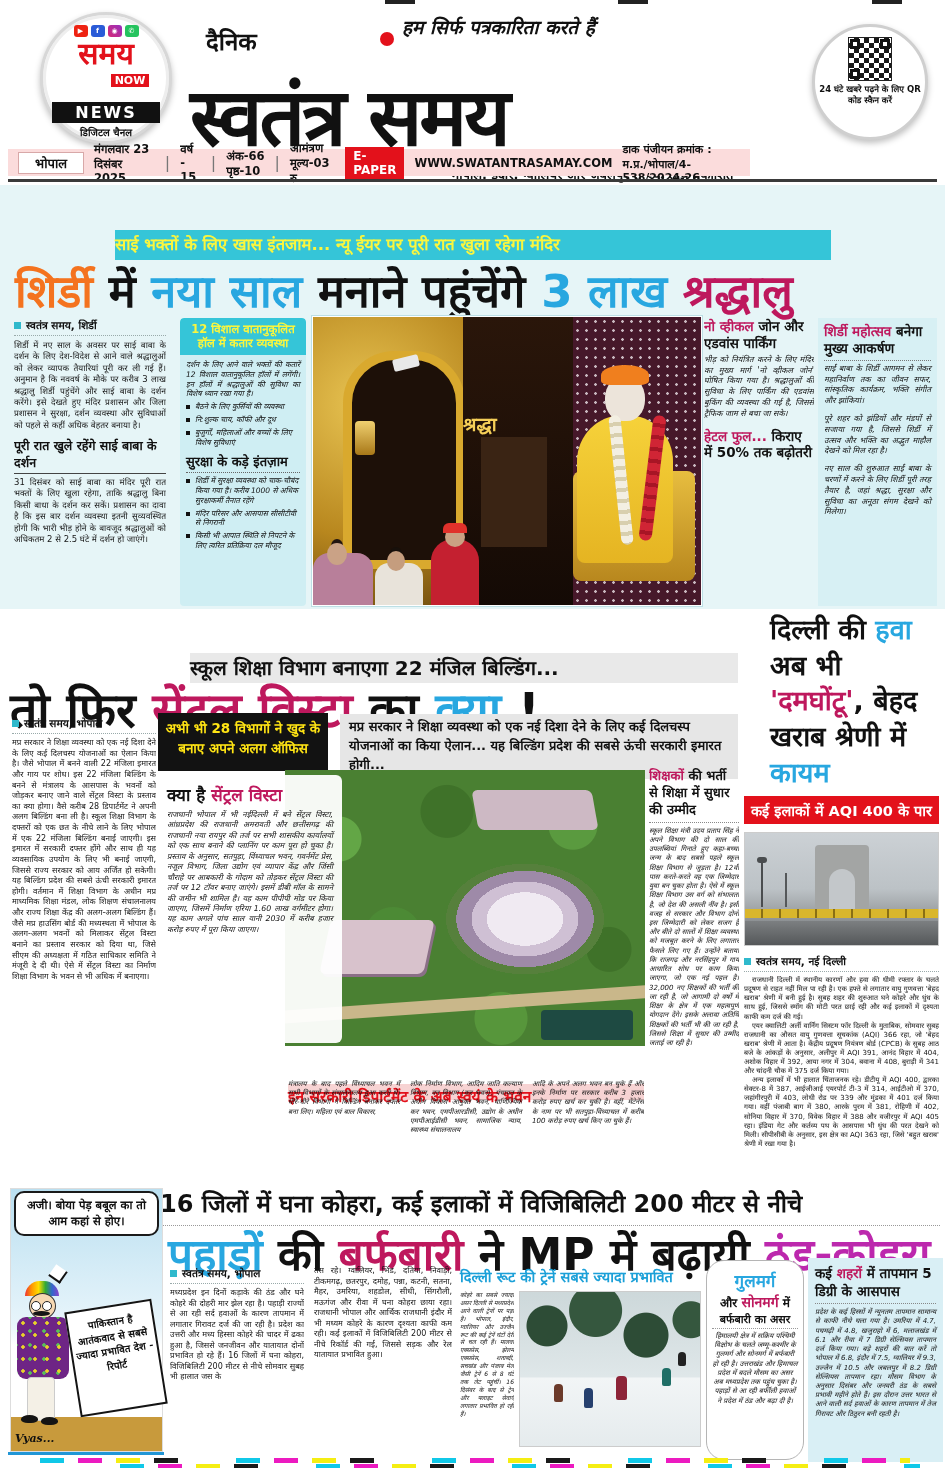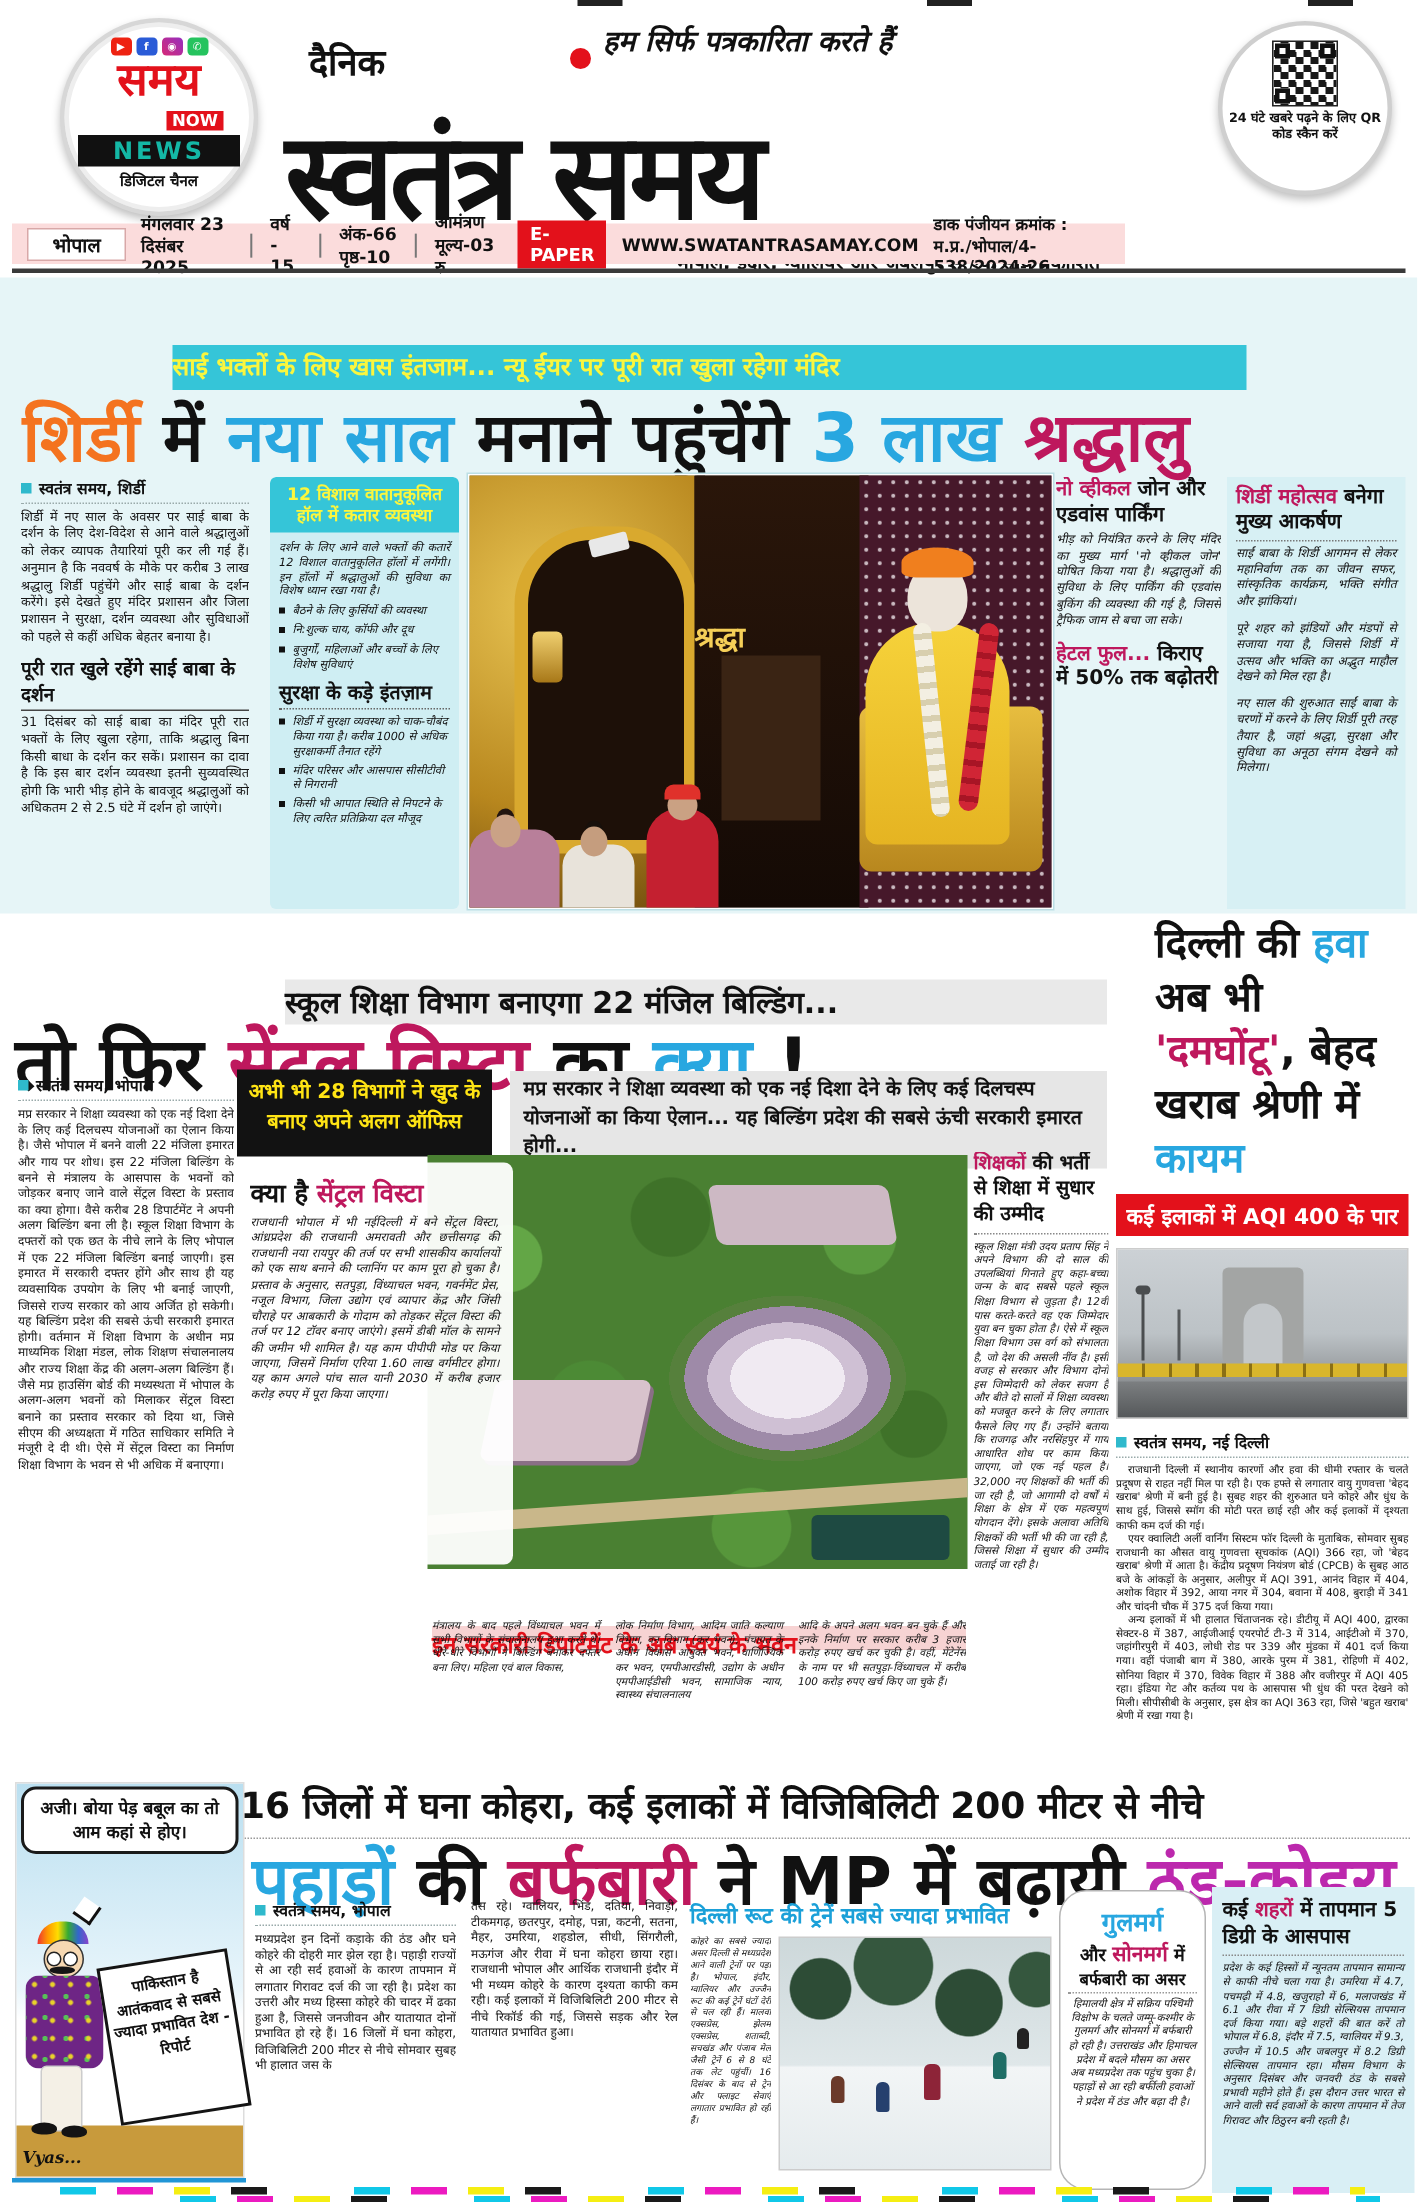--- a/index.html
+++ b/index.html
@@ -19,21 +19,21 @@
   ul.blt li::before{content:"";position:absolute;left:0;top:3px;width:4px;height:4px;background:#111;}
   
   .regmark{height:4px;background:#222;}
   .logo{width:132px;height:132px;border-radius:50%;background:#fff;border:3px solid #d7d7d7;
         box-shadow:0 3px 6px rgba(0,0,0,.25), inset 0 0 0 3px #eee;text-align:center;padding-top:10px;box-sizing:border-box;}
   .soc{display:flex;justify-content:center;gap:3px;margin-bottom:2px;}
   .soc span{width:14px;height:12px;display:inline-block;font-size:7px;line-height:12px;color:#fff;border-radius:3px;font-weight:bold;}
   .yt{background:#e21; } .fb{background:#2a5bd7;} .ig{background:linear-gradient(45deg,#d62976,#962fbf);} .wa{background:#25c35e;border-radius:50%;}
   .logoname{color:#e3111b;font-weight:900;font-size:30px;line-height:1;}
   .lognow{display:inline-block;background:#e3111b;color:#fff;font-weight:900;font-size:11px;padding:0 4px;margin-left:48px;margin-top:-6px;}
-  .lognews{display:inline-block;background:#111;color:#14b8a6;font-weight:900;font-size:16px;letter-spacing:2px;padding:1px 23px;margin-top:2px;}
+  .lognews{display:inline-block;background:#111;color:#ffffff;font-weight:900;font-size:16px;letter-spacing:2px;padding:1px 23px;margin-top:14px;}
   .logsub{font-size:10px;font-weight:bold;margin-top:2px;}
   .daily{font-size:24px;font-weight:900;}
   .tagline{font-family:"DejaVu Serif",serif;font-style:italic;font-weight:bold;font-size:19px;}
   .reddot{width:14px;height:14px;border-radius:50%;background:#e3111b;}
   .masthead{font-size:80px;font-weight:900;letter-spacing:-3px;line-height:1;}
   .publine{font-size:13px;font-weight:bold;}
   .qrbadge{width:116px;height:116px;border-radius:50%;background:#fff;border:3px solid #cfcfcf;
            box-shadow:0 3px 6px rgba(0,0,0,.25);text-align:center;padding-top:10px;box-sizing:border-box;}
   .qrbox{width:42px;height:42px;margin:0 auto;position:relative;
          background:repeating-conic-gradient(#181818 0 25%,#fff 0 50%) 0 0/10px 10px;border:1px solid #222;}
@@ -128,21 +128,21 @@
     <div><span class="lognews">NEWS</span></div>
     <div class="logsub">डिजिटल चैनल</div>
   </div>
 
   <div class="abs daily" style="left:206px;top:24px;">दैनिक</div>
   <div class="abs reddot" style="left:380px;top:32px;"></div>
   <div class="abs tagline" style="left:402px;top:14px;width:260px;">हम सिर्फ पत्रकारिता करते हैं</div>
   <div class="abs masthead ctr nw" style="left:190px;top:42px;width:600px;">स्वतंत्र समय</div>
   <div class="abs publine ctr" style="left:450px;top:129px;width:340px;">भोपाल, इंदौर, ग्वालियर और जबलपुर से एक साथ प्रकाशित</div>
 
-  <div class="abs qrbadge" style="left:812px;top:14px;">
+  <div class="abs qrbadge" style="left:812px;top:24px;">
     <div class="qrbox">
       <i style="left:1px;top:1px;"></i>
       <i style="right:1px;top:1px;"></i>
       <i style="left:1px;bottom:1px;"></i>
     </div>
     <div class="qrtxt">24 घंटे खबरे पढ़ने के लिए QR कोड स्कैन करें</div>
   </div>
 
   <div class="abs datebar" style="left:8px;top:149px;width:742px;">
     <span class="citychip">भोपाल</span>

